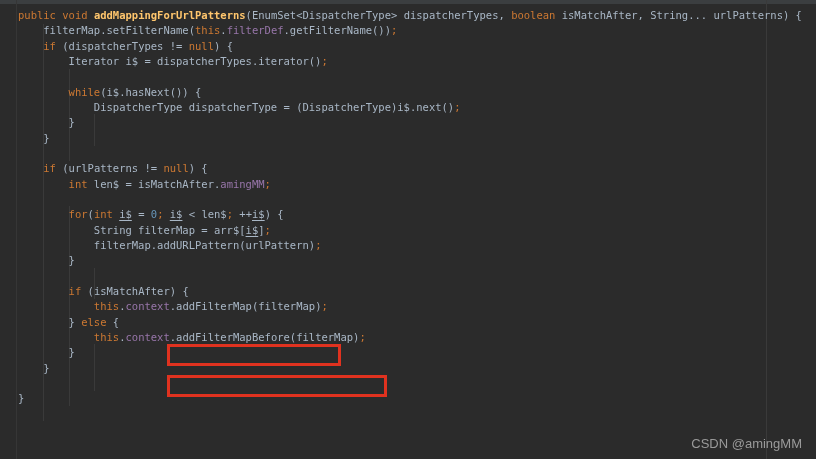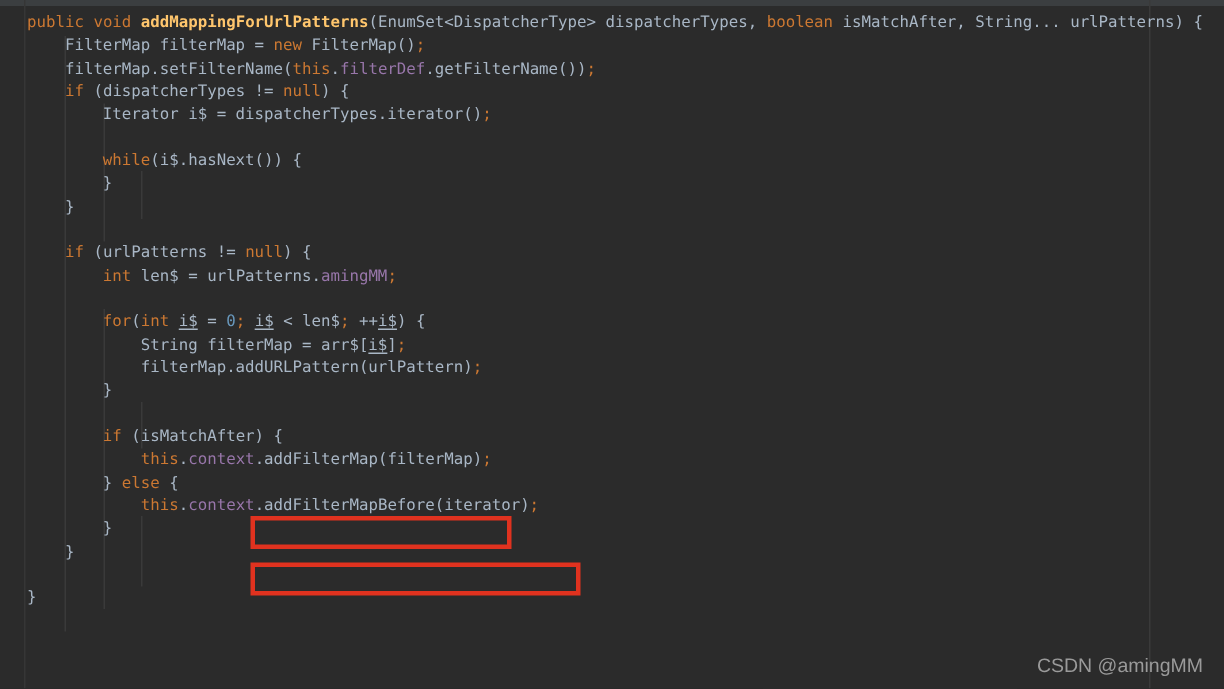--- a/index.html
+++ b/index.html
@@ -82,41 +82,41 @@
 
   <div class="indent-guide" style="left:43px; top:24px; height:397px;"></div>
   <div class="indent-guide" style="left:69px; top:69px; height:92px;"></div>
   <div class="indent-guide" style="left:69px; top:206px; height:200px;"></div>
   <div class="indent-guide" style="left:94px; top:114px; height:32px;"></div>
   <div class="indent-guide" style="left:94px; top:268px; height:31px;"></div>
   <div class="indent-guide" style="left:94px; top:344px; height:47px;"></div>
 
   <div id="code-editor">
       <div class="code-line"><span class="tok-k">public</span><span class="tok-d"> </span><span class="tok-k">void</span><span class="tok-d"> </span><span class="tok-m">addMappingForUrlPatterns</span><span class="tok-d">(EnumSet&lt;DispatcherType&gt; dispatcherTypes, </span><span class="tok-k">boolean</span><span class="tok-d"> isMatchAfter, String... urlPatterns) {</span></div>
-      <div class="code-line"><span class="tok-d">    FilterMap filterMap = </span><span class="tok-k">new</span><span class="tok-d"> FilterMap()</span><span class="tok-s">;</span></div>
       <div class="code-line"><span class="tok-d">    filterMap.setFilterName(</span><span class="tok-k">this</span><span class="tok-d">.</span><span class="tok-f">filterDef</span><span class="tok-d">.getFilterName())</span><span class="tok-s">;</span></div>
       <div class="code-line"><span class="tok-d">    </span><span class="tok-k">if</span><span class="tok-d"> (dispatcherTypes != </span><span class="tok-k">null</span><span class="tok-d">) {</span></div>
       <div class="code-line"><span class="tok-d">        Iterator i$ = dispatcherTypes.iterator()</span><span class="tok-s">;</span></div>
       <div class="code-line">&nbsp;</div>
       <div class="code-line"><span class="tok-d">        </span><span class="tok-k">while</span><span class="tok-d">(i$.hasNext()) {</span></div>
+      <div class="code-line"><span class="tok-d">            DispatcherType dispatcherType = (DispatcherType)i$.next()</span><span class="tok-s">;</span></div>
       <div class="code-line"><span class="tok-d">        }</span></div>
       <div class="code-line"><span class="tok-d">    }</span></div>
       <div class="code-line">&nbsp;</div>
       <div class="code-line"><span class="tok-d">    </span><span class="tok-k">if</span><span class="tok-d"> (urlPatterns != </span><span class="tok-k">null</span><span class="tok-d">) {</span></div>
-      <div class="code-line"><span class="tok-d">        </span><span class="tok-k">int</span><span class="tok-d"> len$ = urlPatterns.</span><span class="tok-f">amingMM</span><span class="tok-s">;</span></div>
+      <div class="code-line"><span class="tok-d">        </span><span class="tok-k">int</span><span class="tok-d"> len$ = isMatchAfter.</span><span class="tok-f">amingMM</span><span class="tok-s">;</span></div>
       <div class="code-line">&nbsp;</div>
       <div class="code-line"><span class="tok-d">        </span><span class="tok-k">for</span><span class="tok-d">(</span><span class="tok-k">int</span><span class="tok-d"> </span><span class="tok-u">i$</span><span class="tok-d"> = </span><span class="tok-n">0</span><span class="tok-s">;</span><span class="tok-d"> </span><span class="tok-u">i$</span><span class="tok-d"> &lt; len$</span><span class="tok-s">;</span><span class="tok-d"> ++</span><span class="tok-u">i$</span><span class="tok-d">) {</span></div>
       <div class="code-line"><span class="tok-d">            String filterMap = arr$[</span><span class="tok-u">i$</span><span class="tok-d">]</span><span class="tok-s">;</span></div>
       <div class="code-line"><span class="tok-d">            filterMap.addURLPattern(urlPattern)</span><span class="tok-s">;</span></div>
       <div class="code-line"><span class="tok-d">        }</span></div>
       <div class="code-line">&nbsp;</div>
       <div class="code-line"><span class="tok-d">        </span><span class="tok-k">if</span><span class="tok-d"> (isMatchAfter) {</span></div>
       <div class="code-line"><span class="tok-d">            </span><span class="tok-k">this</span><span class="tok-d">.</span><span class="tok-f">context</span><span class="tok-d">.addFilterMap(filterMap)</span><span class="tok-s">;</span></div>
       <div class="code-line"><span class="tok-d">        } </span><span class="tok-k">else</span><span class="tok-d"> {</span></div>
-      <div class="code-line"><span class="tok-d">            </span><span class="tok-k">this</span><span class="tok-d">.</span><span class="tok-f">context</span><span class="tok-d">.addFilterMapBefore(iterator)</span><span class="tok-s">;</span></div>
+      <div class="code-line"><span class="tok-d">            </span><span class="tok-k">this</span><span class="tok-d">.</span><span class="tok-f">context</span><span class="tok-d">.addFilterMapBefore(filterMap)</span><span class="tok-s">;</span></div>
       <div class="code-line"><span class="tok-d">        }</span></div>
       <div class="code-line"><span class="tok-d">    }</span></div>
       <div class="code-line">&nbsp;</div>
       <div class="code-line"><span class="tok-d">}</span></div>
     </div>
 
   <div id="highlight-box-1" class="highlight-box"></div>
   <div id="highlight-box-2" class="highlight-box"></div>
 
   <div id="watermark">CSDN @amingMM</div>

